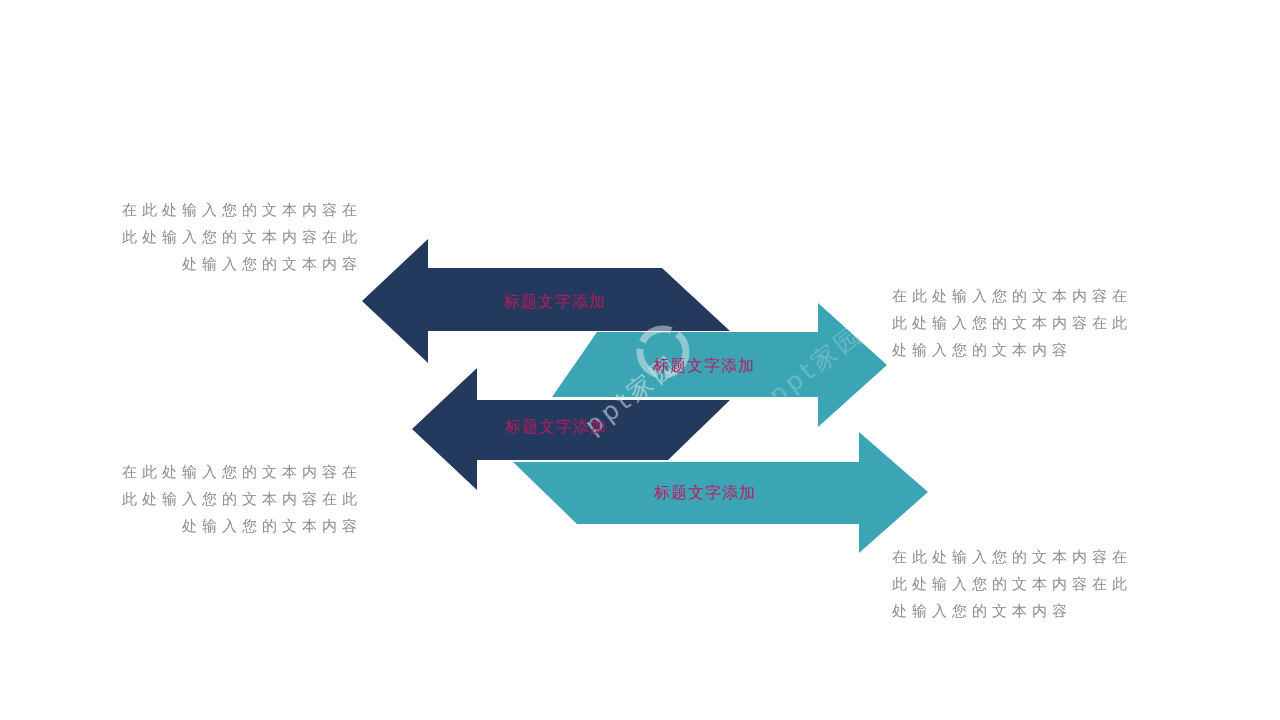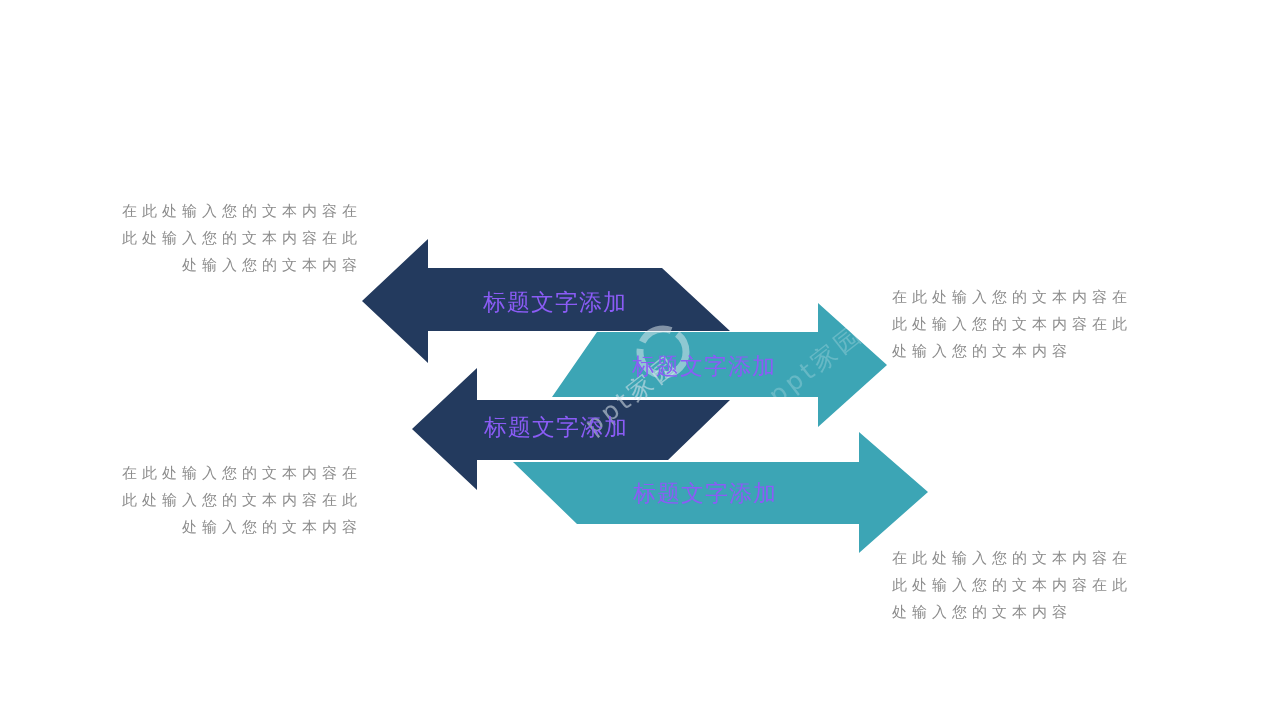--- a/index.html
+++ b/index.html
@@ -22,28 +22,29 @@
     width: 1280px;
     height: 720px;
   }
   .para {
     position: absolute;
     font-size: 15px;
     line-height: 27px;
     letter-spacing: 5px;
     color: #8c8c8c;
     font-weight: 300;
+    font-family: Liberation Mono, monospace;
   }
   .para.align-right { text-align: right; }
   .para.align-left  { text-align: left; }
   .arrow-label {
     position: absolute;
     transform: translateX(-50%);
-    color: #8b5cf6;
-    font-size: 23px;
+    color: #be185d;
+    font-size: 16px;
     line-height: 26px;
     letter-spacing: 1px;
     white-space: nowrap;
     font-weight: 300;
   }
   .watermark-text {
     position: absolute;
     font-size: 25px;
     letter-spacing: 4px;
     color: rgba(222, 232, 238, 0.55);

